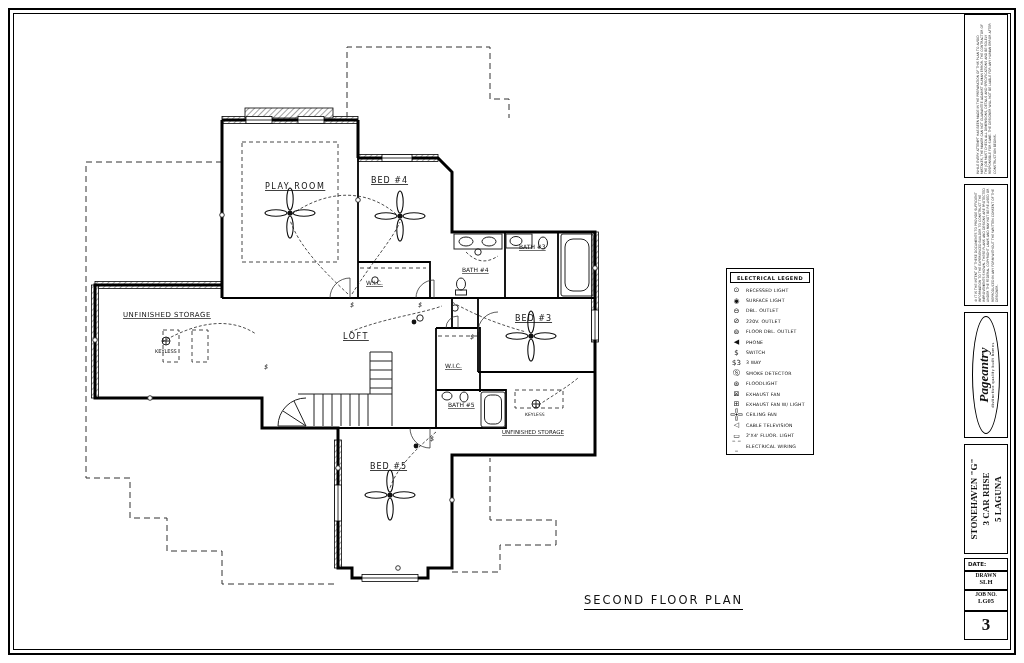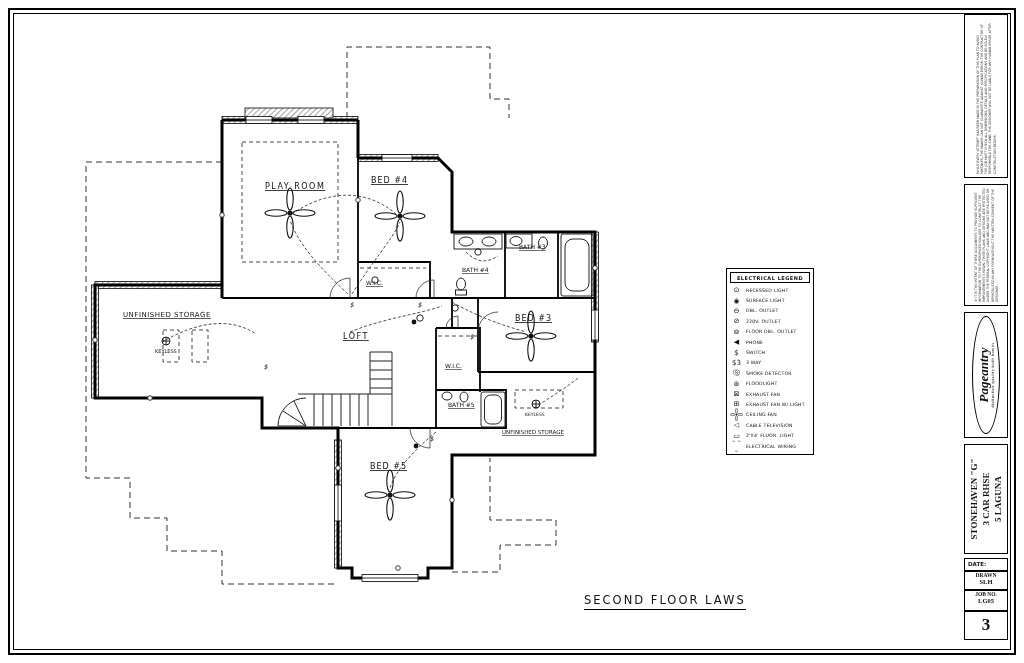--- a/index.html
+++ b/index.html
@@ -305,14 +305,14 @@
     <div class="l2">SLH</div>
   </div>
   <div class="tbbox two-line" style="top:590px;height:21px;">
     <div class="l1">JOB NO.</div>
     <div class="l2">LG05</div>
   </div>
   <div class="tbbox" style="top:611px;height:29px;">
     <div class="sheet-num">3</div>
   </div>
 
-  <div class="plan-title">SECOND FLOOR LAWS</div>
+  <div class="plan-title">SECOND FLOOR PLAN</div>
 </div>
 
 </body></html>

